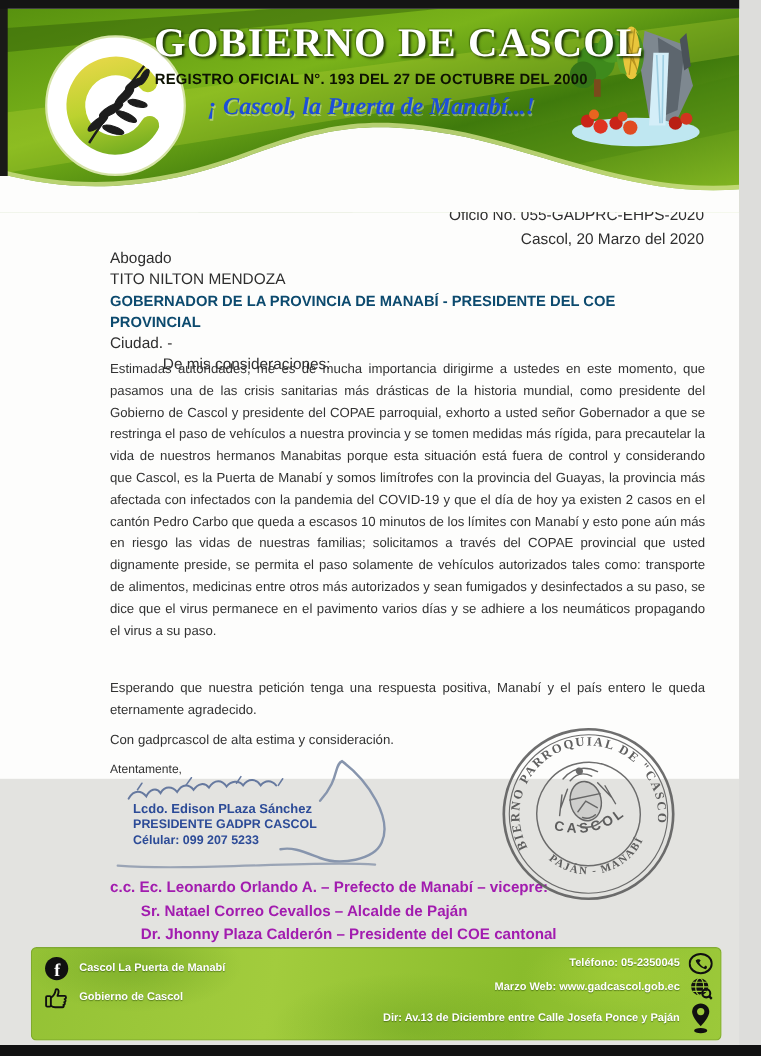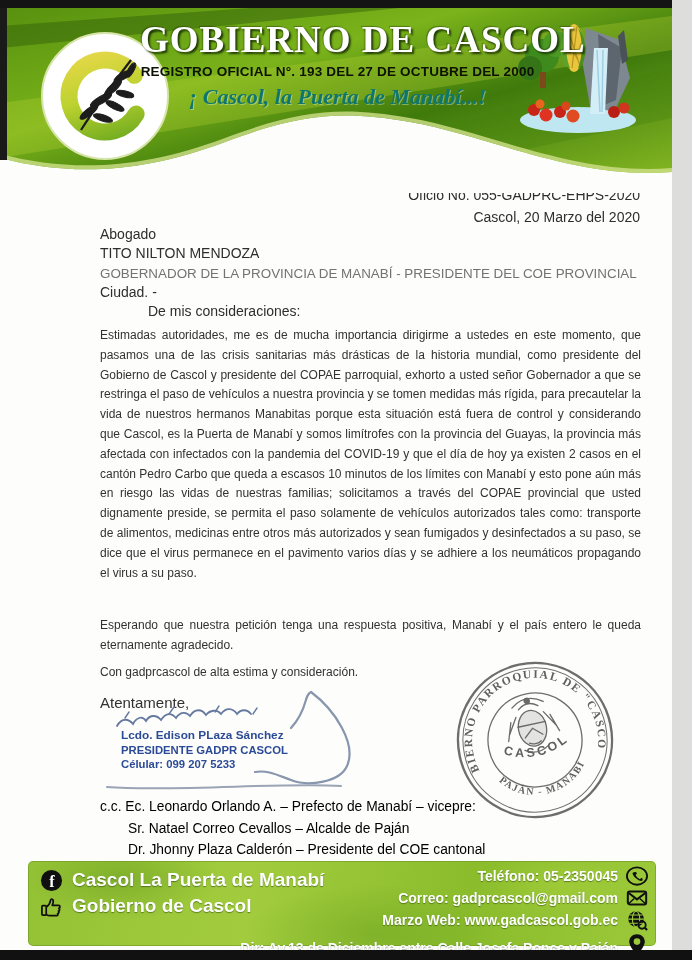--- a/index.html
+++ b/index.html
@@ -1,76 +1,76 @@
 <!DOCTYPE html>
 <html><head>
 <meta charset="utf-8">
 <style>
   * { margin:0; padding:0; box-sizing:border-box; }
   html,body { width:692px; height:960px; }
   body { background:#e3e3e0; font-family:"Liberation Sans", sans-serif; position:relative; overflow:hidden; }
-  .page { position:absolute; left:0; top:0; width:672px; height:960px; background:#fdfdfc;padding-left:16px; }
+  .page { position:absolute; left:0; top:0; width:672px; height:708px; background:#fdfdfc;padding-left:16px; }
   .gray-strip { position:absolute; left:672px; top:0; width:20px; height:960px; background:#dddddb; }
   .top-bar { position:absolute; left:0; top:0; width:672px; height:8px; background:#141414; z-index:6; }
   .bottom-bar { position:absolute; left:0; top:950px; width:692px; height:10px; background:#111; z-index:6; }
 
   
   .header { position:absolute; left:0; top:8px; width:672px; height:185px; z-index:3; }
   .header svg { position:absolute; left:0; top:0; }
   .hdr-title { position:absolute; left:140px; top:10px; width:395px; text-align:center;
     font-family:"Liberation Serif", serif; font-weight:bold; font-size:37px; color:#fff;
     letter-spacing:1px; text-shadow:2px 2px 2px rgba(20,40,5,.85), -1px -1px 1px rgba(20,40,5,.4); white-space:nowrap; }
   .hdr-registro { position:absolute; left:140px; top:56px; width:395px; text-align:center;
     font-size:13.5px; font-weight:bold; color:#0d1202; letter-spacing:.2px; white-space:nowrap; }
   .hdr-slogan { position:absolute; left:130px; top:76px; width:415px; text-align:center;
     font-family:"Liberation Serif", serif; font-style:italic; font-weight:bold; font-size:22px;
-    color:#0f766e; text-shadow:1px 1px 0 rgba(255,255,255,.35); white-space:nowrap; }
+    color:#1d4ed8; text-shadow:1px 1px 0 rgba(255,255,255,.35); white-space:nowrap; }
   .left-edge { position:absolute; left:0; top:0; width:7px; height:160px; background:#1a1a18; z-index:5; }
 
   
   .oficio-block { position:absolute; left:240px; top:184px; width:400px; text-align:right;
     font-size:14px; color:#2e2e2e; line-height:22px; }
   .recipient { position:absolute; left:100px; top:225px; width:540px; font-size:14px; color:#2e2e2e; line-height:19.3px; }
-  .recipient .pos { font-weight:normal; font-size:13.4px; color:#737373; }
+  .recipient .pos { font-weight:bold; font-size:13.4px; color:#0c4a6e; }
   .salutation { margin-top:0;margin-left:48px; }
   .par { position:absolute; left:100px; width:541px; font-size:12px; color:#323232;
     line-height:19.8px; text-align:justify; text-justify:inter-word; }
   .par1 { top:326px; }
   .par2 { top:616px; }
   .par3 { top:663px; text-align:left; }
-  .closing { position:absolute; left:100px; top:694px; font-size:15px; color:#323232; }
+  .closing { position:absolute; left:100px; top:694px; font-size:11px; color:#323232; }
 
   
   .sig-art { position:absolute; left:95px; top:688px; z-index:2; }
   .sig-lines { position:absolute; left:121px; top:728px; font-size:11.3px; font-weight:bold;
     color:#2c4b97; line-height:14.5px; z-index:3; }
   .sig-lines .nm { font-size:11.8px; }
 
   
   .seal { position:absolute; left:450px; top:655px; width:170px; height:170px; z-index:2; }
 
   
-  .cc { position:absolute; left:100px; top:796px; font-size:13.8px; font-weight:normal; color:#000000; line-height:21.5px; }
+  .cc { position:absolute; left:100px; top:796px; font-size:13.8px; font-weight:bold; color:#a21caf; line-height:21.5px; }
   .cc .ind { padding-left:28px; }
 
   
   .footer { position:absolute; left:28px; top:861px; width:628px; height:85px; border-radius:5px; z-index:4;
     background:
       radial-gradient(140px 60px at 15% 20%, rgba(60,120,10,.28), rgba(0,0,0,0) 70%),
       radial-gradient(180px 70px at 55% 85%, rgba(70,130,15,.25), rgba(0,0,0,0) 70%),
       radial-gradient(120px 50px at 85% 30%, rgba(170,210,60,.5), rgba(0,0,0,0) 70%),
       linear-gradient(100deg, #94c235 0%, #a2cc3d 35%, #8abc2c 70%, #9cc93a 100%);
     box-shadow: inset 0 0 0 1px rgba(110,150,40,.6); }
   .f-left { position:absolute; left:12px; top:7px; }
   .f-row { display:flex; align-items:center; height:24px; margin-bottom:2px; }
   .f-row .ic { width:23px; height:23px; margin-right:9px; flex:0 0 auto; }
-  .f-row .lbl { color:#fff; font-weight:bold; font-size:19px; text-shadow:0 1px 1px rgba(40,70,10,.55); white-space:nowrap; }
+  .f-row .lbl { color:#fff; font-weight:bold; font-size:10px; text-shadow:0 1px 1px rgba(40,70,10,.55); white-space:nowrap; }
   .f-right { position:absolute; right:8px; top:4px; text-align:right; }
   .f-crow { display:flex; align-items:center; justify-content:flex-end; }
-  .f-crow .txt { color:#fff; font-weight:bold; font-size:14px; line-height:18px;
+  .f-crow .txt { color:#fff; font-weight:bold; font-size:10px; line-height:18px;
     text-shadow:0 1px 1px rgba(40,70,10,.55); white-space:nowrap; }
   .f-crow .cic { width:22px; height:22px; margin-left:8px; flex:0 0 auto; }
   .f-crow.addr .cic { height:34px; }
 </style>
 </head>
 <body>
 
 <div class="page">
 
   <div class="header">
@@ -236,28 +236,20 @@
 
     <div class="f-right">
       <div class="f-crow">
         <span class="txt">Teléfono: 05-2350045</span>
         <svg class="cic" viewBox="0 0 24 24">
           <ellipse cx="12" cy="12" rx="11" ry="9.5" fill="none" stroke="#101010" stroke-width="2"></ellipse>
           <path d="M7,9 C9,7 11,7.5 12,9 L10.5,11 C11.5,13 13,14.5 15,15.5 L17,14 C18.5,15 18.8,16.5 17,17.5 C13,17 8,13 7,9 Z" fill="#101010"></path>
         </svg>
       </div>
       <div class="f-crow">
-        <span class="txt">Correo: gadprcascol@gmail.com</span>
-        <svg class="cic" viewBox="0 0 24 24">
-          <rect x="2" y="5" width="20" height="14" rx="2" fill="none" stroke="#101010" stroke-width="2.2"></rect>
-          <path d="M3,6.5 L12,13.5 L21,6.5" fill="none" stroke="#101010" stroke-width="2.2"></path>
-          <path d="M3,18 L9,12.5 M21,18 L15,12.5" stroke="#101010" stroke-width="1.6"></path>
-        </svg>
-      </div>
-      <div class="f-crow">
         <span class="txt">Marzo Web: www.gadcascol.gob.ec</span>
         <svg class="cic" viewBox="0 0 24 24">
           <circle cx="11" cy="11" r="8.5" fill="#101010"></circle>
           <ellipse cx="11" cy="11" rx="4" ry="8.5" fill="none" stroke="#9cc93a" stroke-width="1.2"></ellipse>
           <path d="M2.5,11 H19.5 M4,6.5 H18 M4,15.5 H18" stroke="#9cc93a" stroke-width="1.2" fill="none"></path>
           <circle cx="17.5" cy="17.5" r="4" fill="none" stroke="#101010" stroke-width="2"></circle>
           <path d="M20.5,20.5 L23,23" stroke="#101010" stroke-width="2.4"></path>
         </svg>
       </div>
       <div class="f-crow addr">

